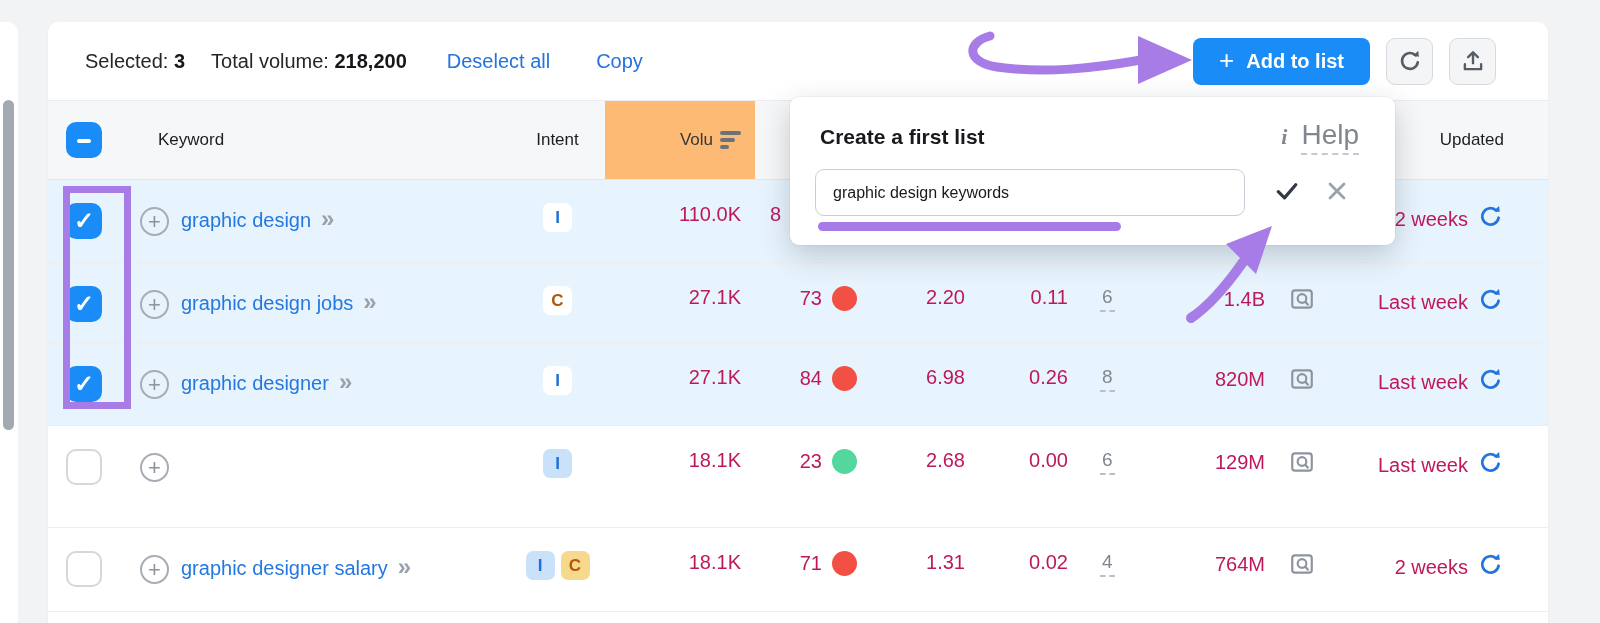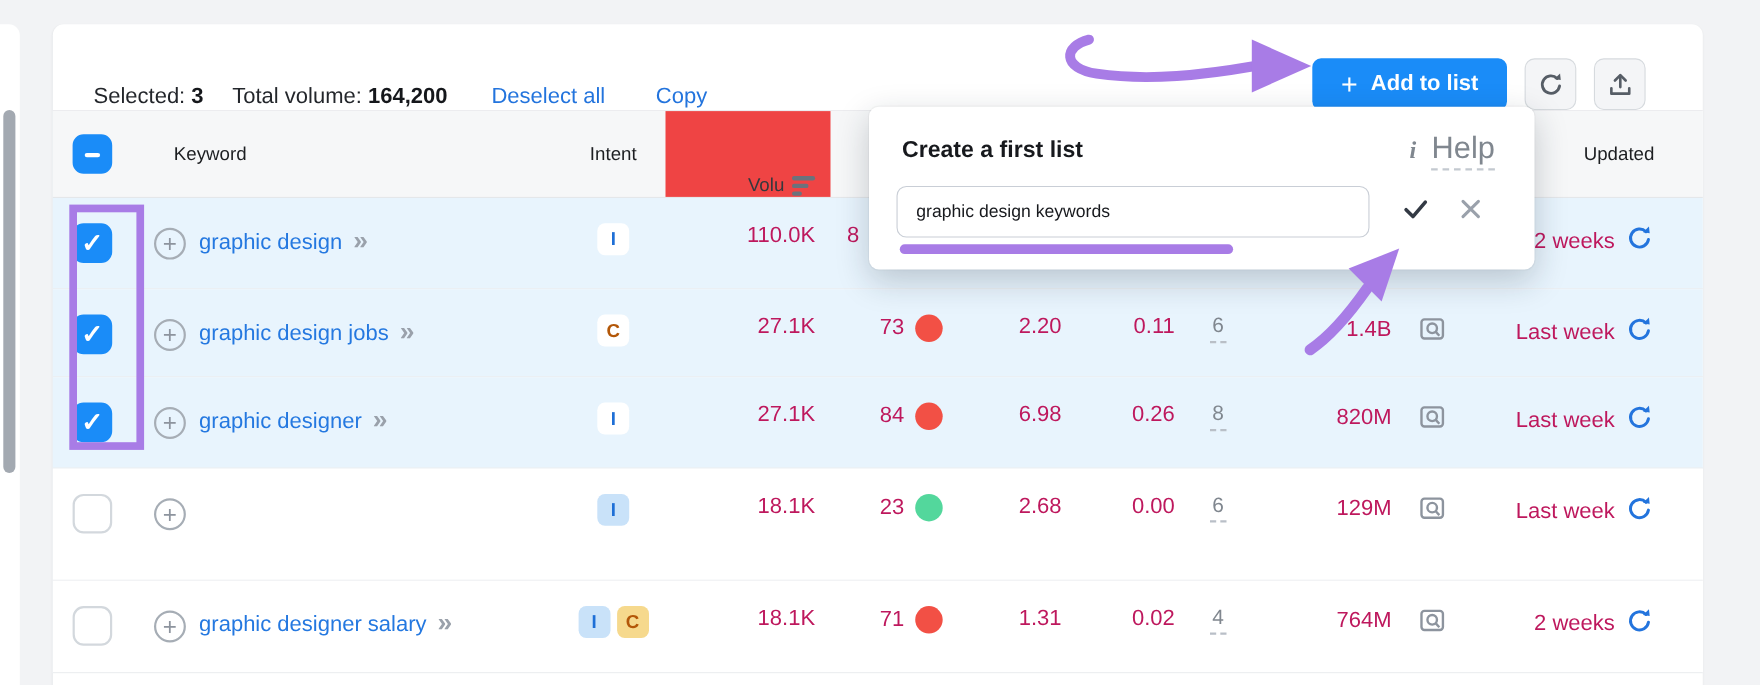--- a/index.html
+++ b/index.html
@@ -7,21 +7,21 @@
   .page { position:relative; width:1600px; height:623px; background:#f2f3f5; overflow:hidden; }
 
   
   .left-strip { position:absolute; left:0; top:22px; width:18px; height:601px; background:#ffffff; border-radius:0 10px 0 0; }
   .scroll-thumb { position:absolute; left:3px; top:100px; width:11px; height:330px; background:#a3a9b1; border-radius:6px; }
 
   
   .card { position:absolute; left:48px; top:22px; width:1500px; height:601px; background:#ffffff; border-radius:10px 10px 0 0; box-shadow:0 1px 2px rgba(20,30,40,.06); }
 
   
-  .toolbar { display:flex; align-items:flex-end; height:79px; padding:0 52px 0 37px; font-size:20px; color:#23262b; border-bottom:1px solid #ececef; }
+  .toolbar { display:flex; align-items:center; height:79px; padding:0 52px 0 37px; font-size:20px; color:#23262b; border-bottom:1px solid #ececef; }
   .toolbar b { color:#15171b; }
   .tb-link { color:#2374dd; cursor:pointer; font-size:20px; }
   .tb-sep { width:26px; }
   .deselect { margin-left:40px; }
   .copy { margin-left:46px; }
   .add-btn { margin-left:auto; display:flex; align-items:center; gap:12px; height:47px; padding:0 26px; background:#1a8cf8; color:#fff; border:none; border-radius:8px; font-size:20px; font-weight:600; font-family:inherit; cursor:pointer; }
   .add-btn .plus { font-size:26px; font-weight:400; line-height:1; margin-top:-2px; }
   .icon-btn { width:47px; height:47px; margin-left:16px; border:1px solid #d6dade; background:#f4f5f7; border-radius:9px; display:flex; align-items:center; justify-content:center; cursor:pointer; }
   .icon-btn svg { display:block; }
 
@@ -31,21 +31,21 @@
   .col-check { width:72px;  justify-content:center; }
   .col-kw    { width:390px; }
   .col-intent{ width:95px;  justify-content:center; }
   .col-vol   { width:150px; justify-content:flex-end; padding-right:14px; }
   .col-kd    { width:120px; justify-content:flex-end; padding-right:18px; gap:10px; }
   .col-cpc   { width:110px; justify-content:flex-end; padding-right:20px; }
   .col-com   { width:105px; justify-content:flex-end; padding-right:22px; }
   .col-sf    { width:65px;  justify-content:flex-start; padding-left:10px; }
   .col-res   { width:190px; justify-content:flex-end; padding-right:30px; gap:24px; }
   .col-upd   { width:203px; justify-content:flex-end; padding-right:44px; gap:9px; }
-  .thead .col-vol { background:#ef4444; height:100%;align-items:flex-end; }
+  .thead .col-vol { background:#fdba74; height:100%; }
   .thead .col-kw { padding-left:38px; }
   .vol-head { display:flex; align-items:center; gap:7px; color:#35383d; }
   .sort-icon { display:flex; flex-direction:column; gap:3px; }
   .sort-icon i { display:block; height:4px; background:#6b727c; border-radius:2px; }
   .sort-icon i:nth-child(1){ width:21px; } .sort-icon i:nth-child(2){ width:15px; } .sort-icon i:nth-child(3){ width:9px; }
 
   .row { display:flex; align-items:flex-start; border-bottom:1px solid #eceef0; background:#fff; }
   .row.sel { background:#e8f4fd; }
   .row .cell { padding-top:23px; }
   .r1{height:83px} .r2{height:80px} .r3{height:83px} .r4{height:102px} .r5{height:84px}
@@ -100,21 +100,21 @@
 <div class="page">
 
   <div class="left-strip"></div>
   <div class="scroll-thumb"></div>
 
   <div class="card">
 
     <div class="toolbar">
       <span><span>Selected:</span>&nbsp;<b>3</b></span>
       <span class="tb-sep"></span>
-      <span><span>Total volume:</span>&nbsp;<b>164,200</b></span>
+      <span><span>Total volume:</span>&nbsp;<b>218,200</b></span>
       <span class="tb-link deselect">Deselect all</span>
       <span class="tb-link copy">Copy</span>
       <button class="add-btn">
         <span class="plus">+</span>
         <span>Add to list</span>
       </button>
       <div class="icon-btn">
         <span>
           <svg width="26" height="26" viewBox="0 0 24 24">
               <path d="M19.2 13.1a7.3 7.3 0 1 1-2-6.3" fill="none" stroke="#565d66" stroke-width="2.4" stroke-linecap="round"></path>

